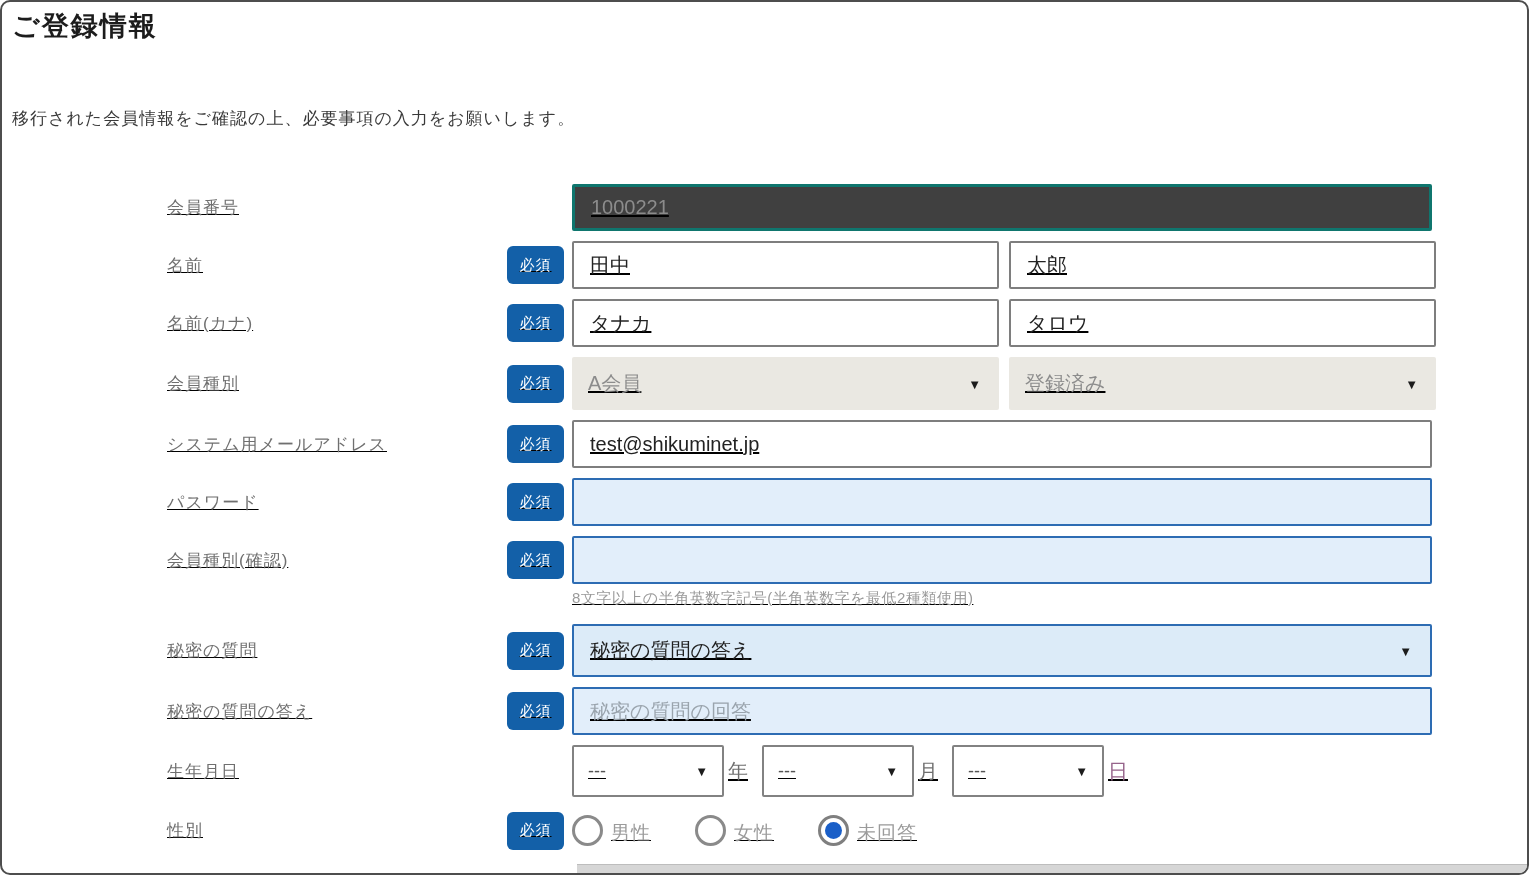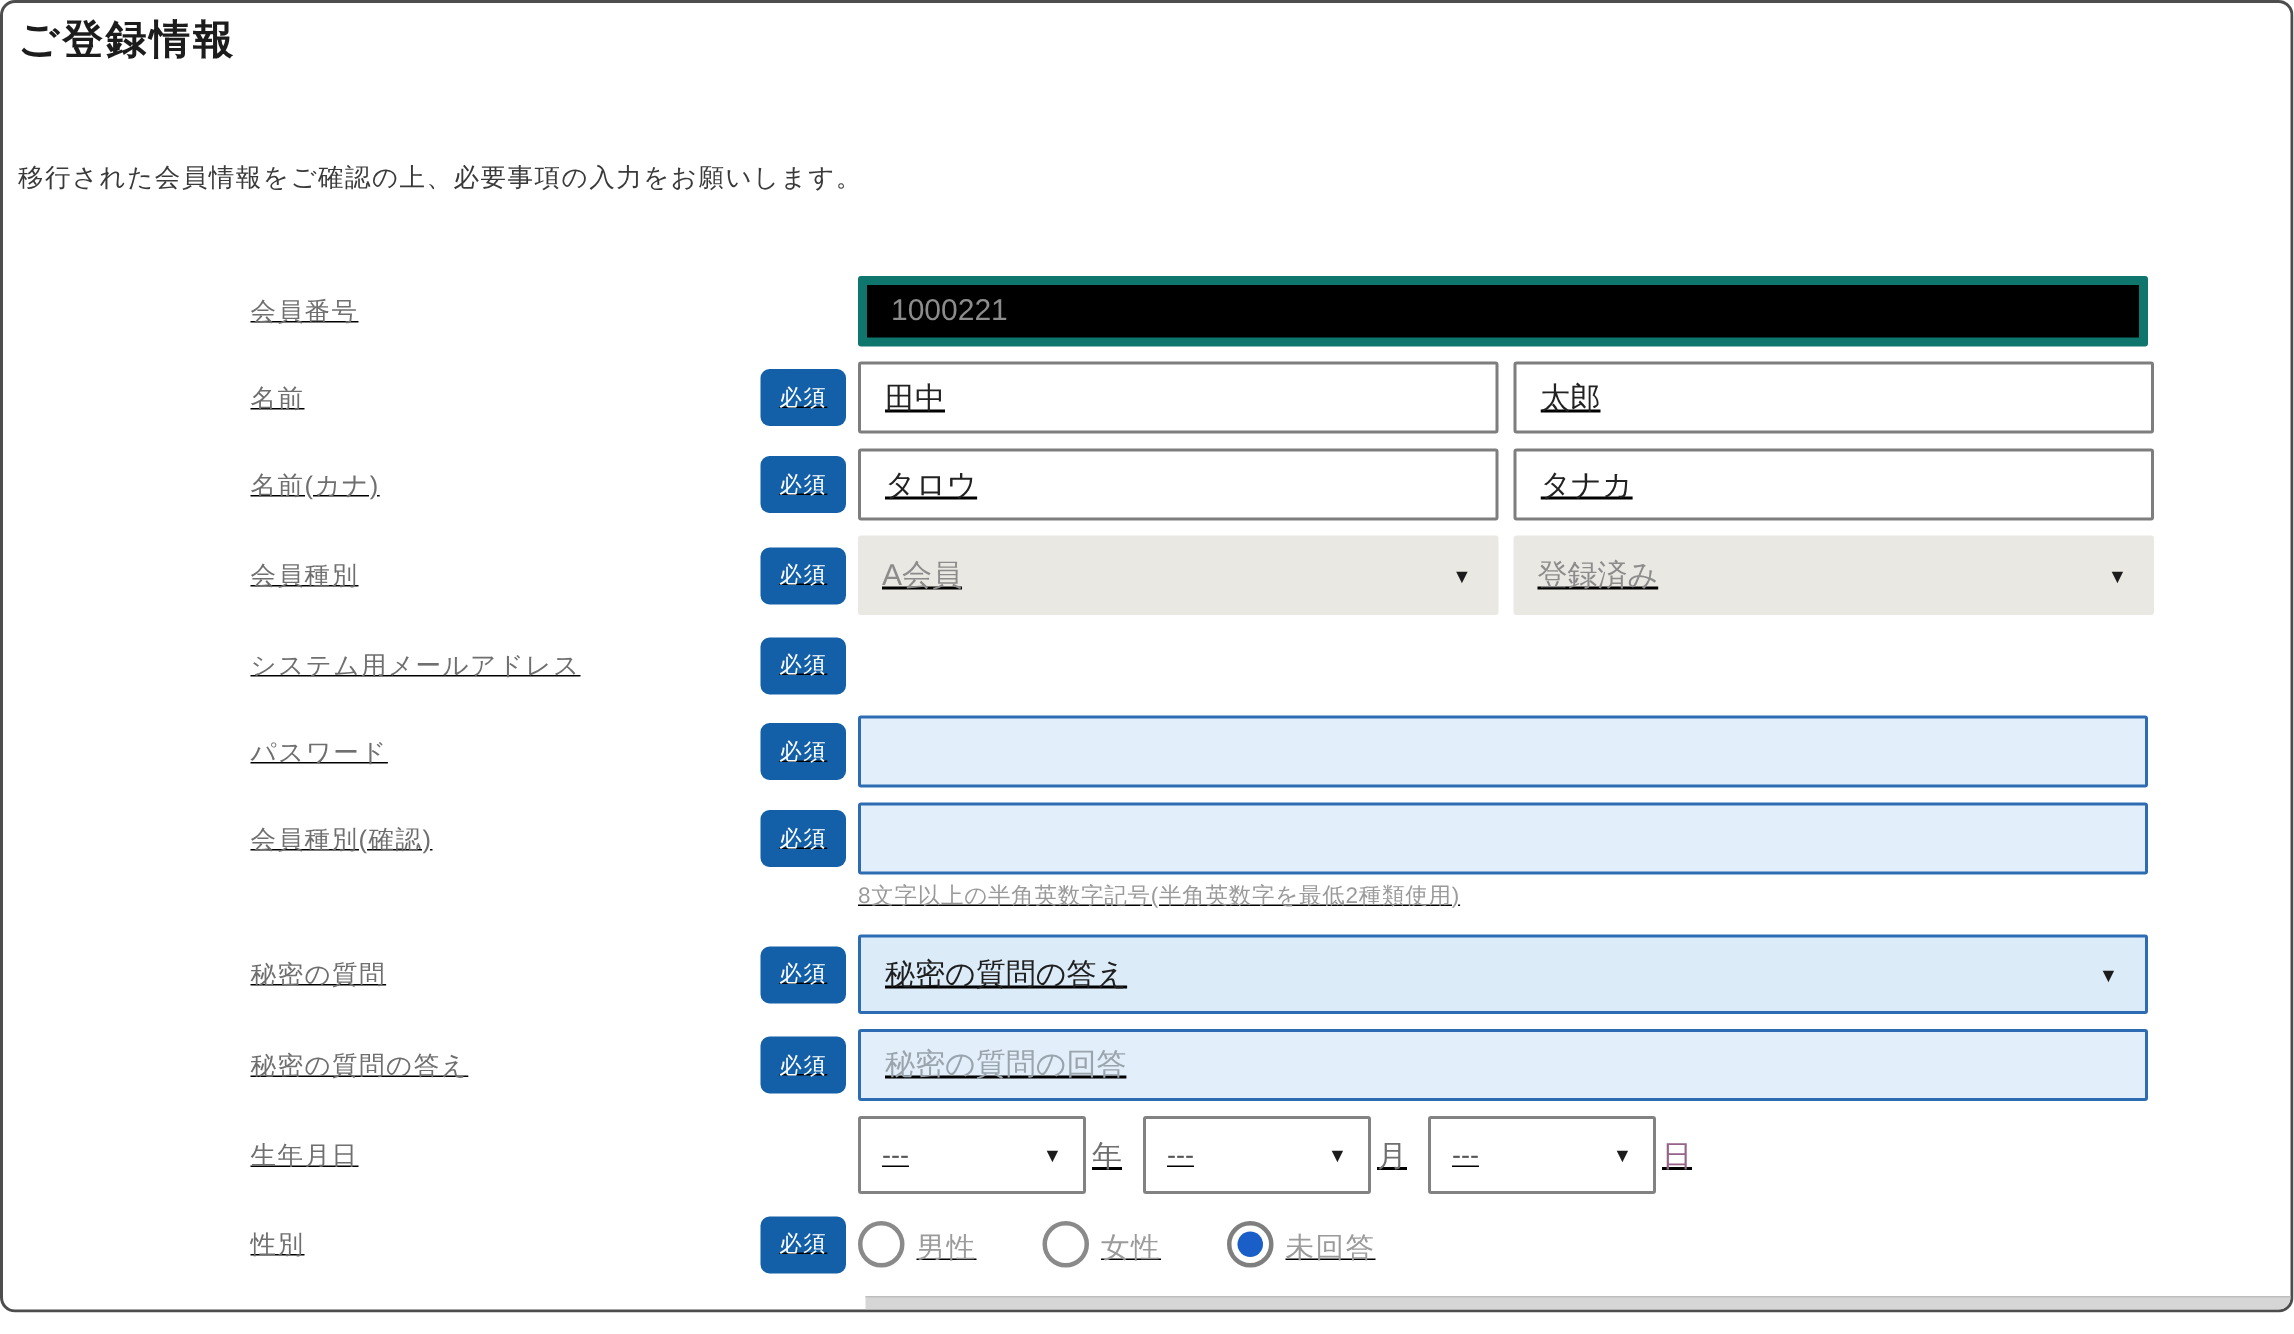--- a/index.html
+++ b/index.html
@@ -59,21 +59,21 @@
     height:48px; width:100%;
     border:2px solid #7e7e7e;
     background:#fff;
     font-size:20px; color:#222;
     padding:0 16px;
     font-family:inherit;
     border-radius:2px;
   }
   .txt-input.half { width:427px; flex:0 0 427px; }
   .txt-input.readonly {
-    background:#000000; border:6px solid #0f766e; color:#8c8c8c; height:47px;
+    background:#404040; border:3px solid #0f766e; color:#8c8c8c; height:47px;
   }
   .txt-input.highlight {
     background:#e2eefa; border:2px solid #2d6cb3;
   }
   .txt-input.highlight::placeholder { color:#9aa4ad; }
   .fake-select {
     height:53px; width:100%;
     display:flex; align-items:center;
     padding:0 16px;
     font-size:20px;
@@ -155,22 +155,22 @@
         <input class="txt-input half" type="text" value="太郎" style="">
       </div>
     </div>
 
     <div class="row">
       <div class="label-cell">名前(カナ)</div>
       <div class="badge-cell">
         <span class="badge">必須</span>
       </div>
       <div class="fields">
+        <input class="txt-input half" type="text" value="タナカ" style="">
         <input class="txt-input half" type="text" value="タロウ" style="">
-        <input class="txt-input half" type="text" value="タナカ" style="">
       </div>
     </div>
 
     <div class="row">
       <div class="label-cell">会員種別</div>
       <div class="badge-cell">
         <span class="badge">必須</span>
       </div>
       <div class="fields">
         <div class="fake-select disabled">
@@ -181,20 +181,23 @@
           <span>登録済み</span>
           <span class="arrow">▼</span>
         </div>
       </div>
     </div>
 
     <div class="row">
       <div class="label-cell">システム用メールアドレス</div>
       <div class="badge-cell">
         <span class="badge">必須</span>
+      </div>
+      <div class="fields">
+        <input class="txt-input" type="text" value="test@shikuminet.jp" style="">
       </div>
     </div>
 
     <div class="row">
       <div class="label-cell">パスワード</div>
       <div class="badge-cell">
         <span class="badge">必須</span>
       </div>
       <div class="fields">
         <input class="txt-input highlight" type="password" value="" style="">

